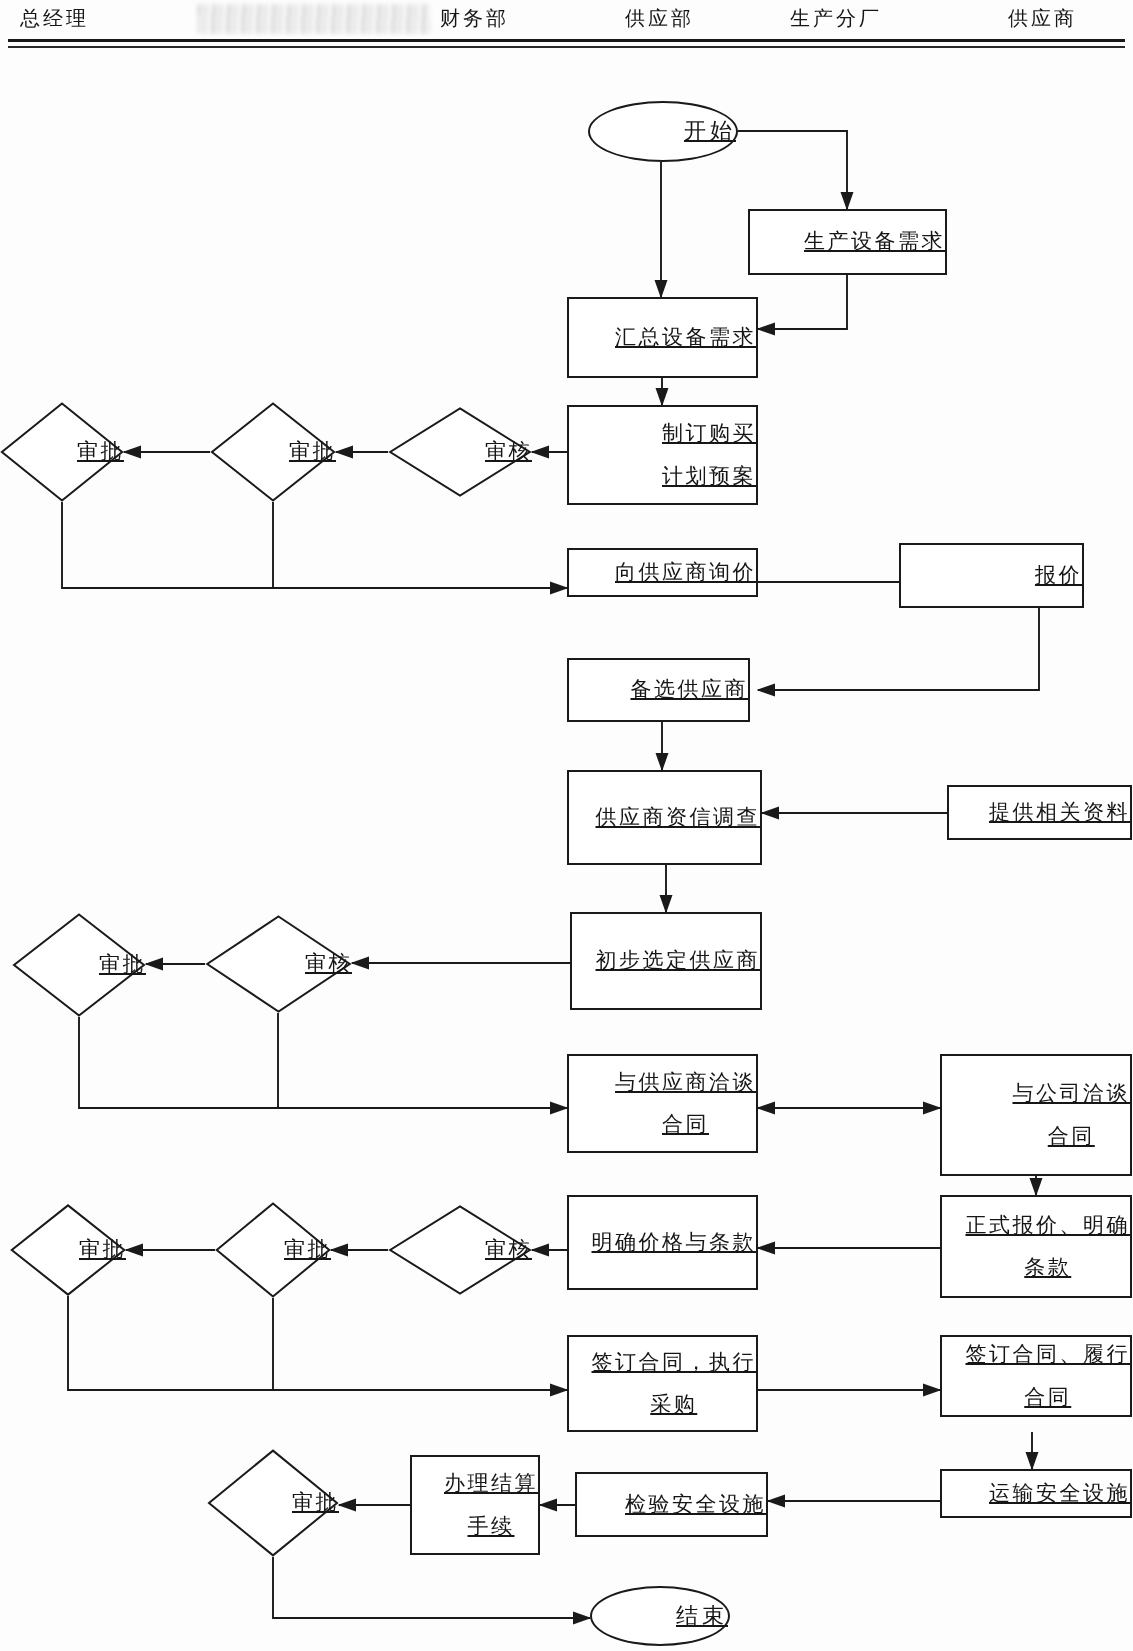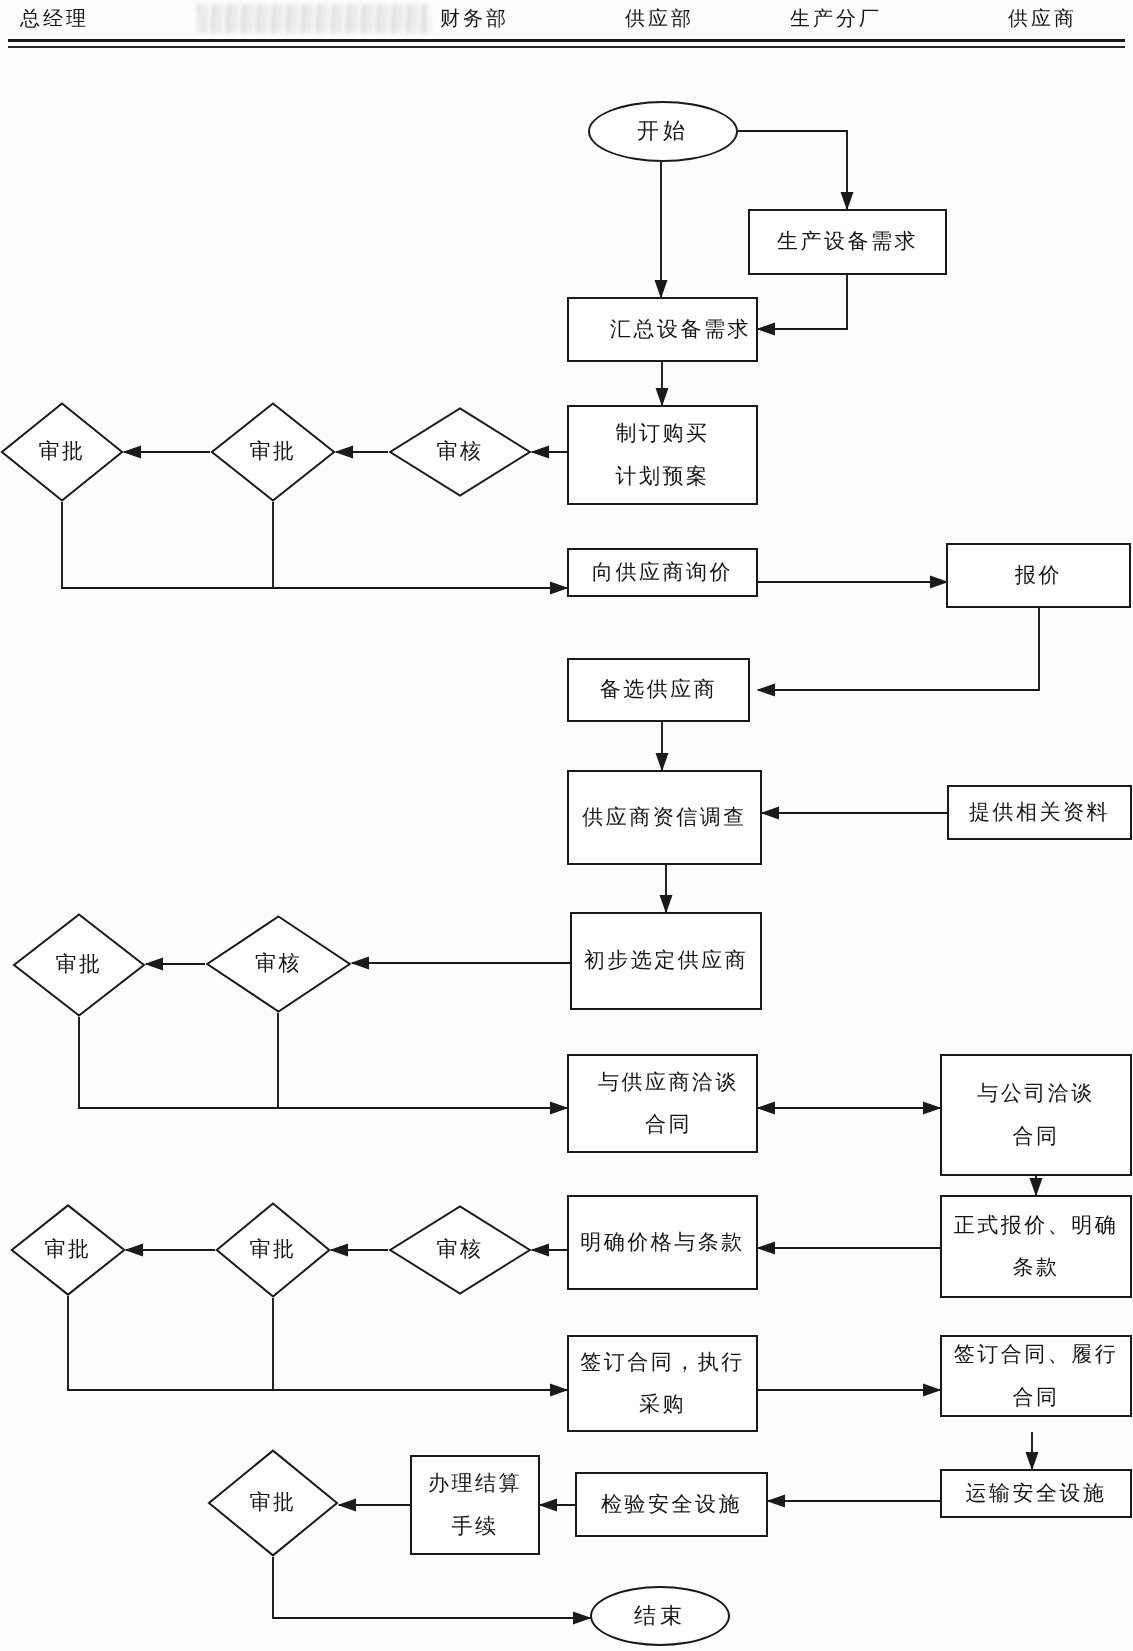--- a/index.html
+++ b/index.html
@@ -12,22 +12,22 @@
   .hdr-label{position:absolute;top:5px;font-size:20px;letter-spacing:3px;white-space:nowrap;}
   .hl-0{left:20px}.hl-2{left:440px}.hl-3{left:625px}.hl-4{left:790px}.hl-5{left:1008px}
   .blur-block{
     position:absolute;left:198px;top:4px;width:232px;height:30px;border-radius:2px;
     background:repeating-linear-gradient(93deg,#8f8f8f 0 2px,#e6e6e6 2px 7px,#bdbdbd 7px 9px,#f3f3f3 9px 15px);
     filter:blur(2.3px);opacity:.5;
   }
   .rule-a{position:absolute;left:8px;right:8px;top:39px;height:3px;background:#191919;}
   .rule-b{position:absolute;left:8px;right:8px;top:46px;height:2px;background:#2a2a2a;}
   
-  .node{position:absolute;display:flex;align-items:center;justify-content:center;
-        box-sizing:border-box;z-index:2;}
+  .node{position:absolute;display:flex;align-items:center;justify-content:flex-end;
+        box-sizing:border-box;z-index:2;text-decoration:underline;}
   .node.box{border:2px solid #1a1a1a;background:#fff;}
   .node.ellipse{border:2px solid #1a1a1a;background:#fff;border-radius:50%;}
   .node.diamond{background:transparent;border:none;}
   .node.diamond > svg{position:absolute;left:0;top:0;width:100%;height:100%;}
   .label{position:relative;display:flex;flex-direction:column;align-items:center;justify-content:center;
          gap:17px;font-size:21px;letter-spacing:2.5px;line-height:1.2;text-align:center;white-space:nowrap;z-index:3;}
   .node.ellipse .label{font-size:22px;letter-spacing:4px;}
   
   #edges{position:absolute;left:0;top:0;width:1133px;height:1651px;z-index:1;}
 </style>
@@ -90,21 +90,21 @@
       <div class="node ellipse" style="left: 588px; top: 101px; width: 150px; height: 61px;">
         <div class="label">
           <div>开始</div>
         </div>
       </div>
       <div class="node box" style="left: 748px; top: 209px; width: 199px; height: 66px;">
         <div class="label">
           <div>生产设备需求</div>
         </div>
       </div>
-      <div class="node box" style="left: 567px; top: 297px; width: 191px; height: 65px; padding-left: 36px;">
+      <div class="node box" style="left: 567px; top: 297px; width: 191px; height: 81px; padding-left: 36px;">
         <div class="label">
           <div>汇总设备需求</div>
         </div>
       </div>
       <div class="node box" style="left: 567px; top: 405px; width: 191px; height: 100px;">
         <div class="label">
           <div>制订购买</div>
           <div>计划预案</div>
         </div>
       </div>
@@ -130,21 +130,21 @@
         </svg>
         <div class="label">
           <div>审批</div>
         </div>
       </div>
       <div class="node box" style="left: 567px; top: 548px; width: 191px; height: 49px;">
         <div class="label">
           <div>向供应商询价</div>
         </div>
       </div>
-      <div class="node box" style="left: 946px; top: 543px; width: 185px; height: 65px;">
+      <div class="node box" style="left: 899px; top: 543px; width: 185px; height: 65px;">
         <div class="label">
           <div>报价</div>
         </div>
       </div>
       <div class="node box" style="left: 567px; top: 658px; width: 183px; height: 64px;">
         <div class="label">
           <div>备选供应商</div>
         </div>
       </div>
       <div class="node box" style="left: 567px; top: 770px; width: 195px; height: 95px;">

